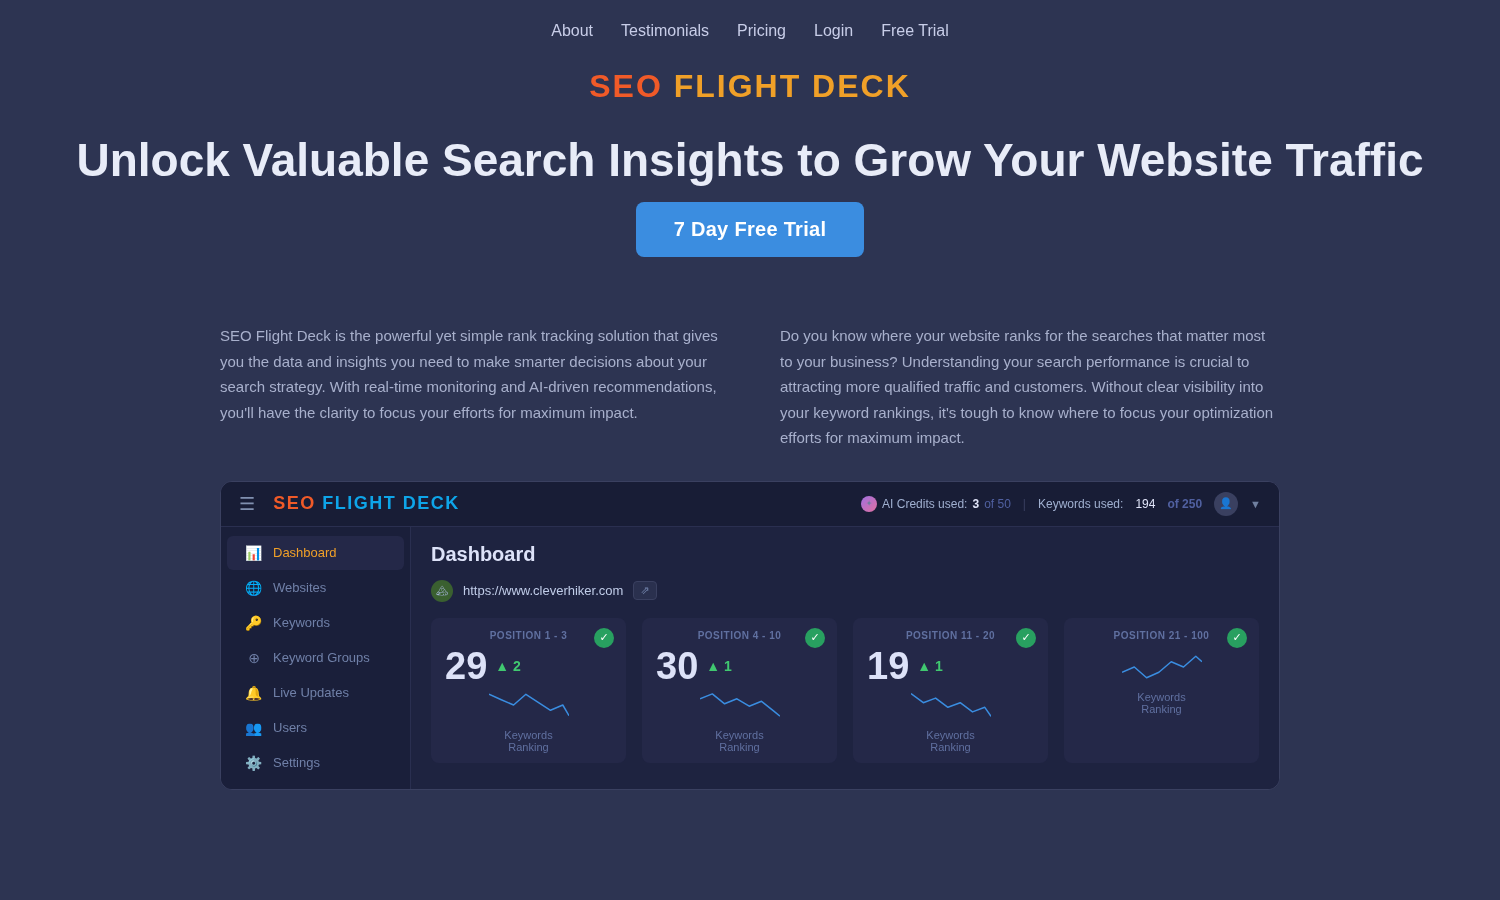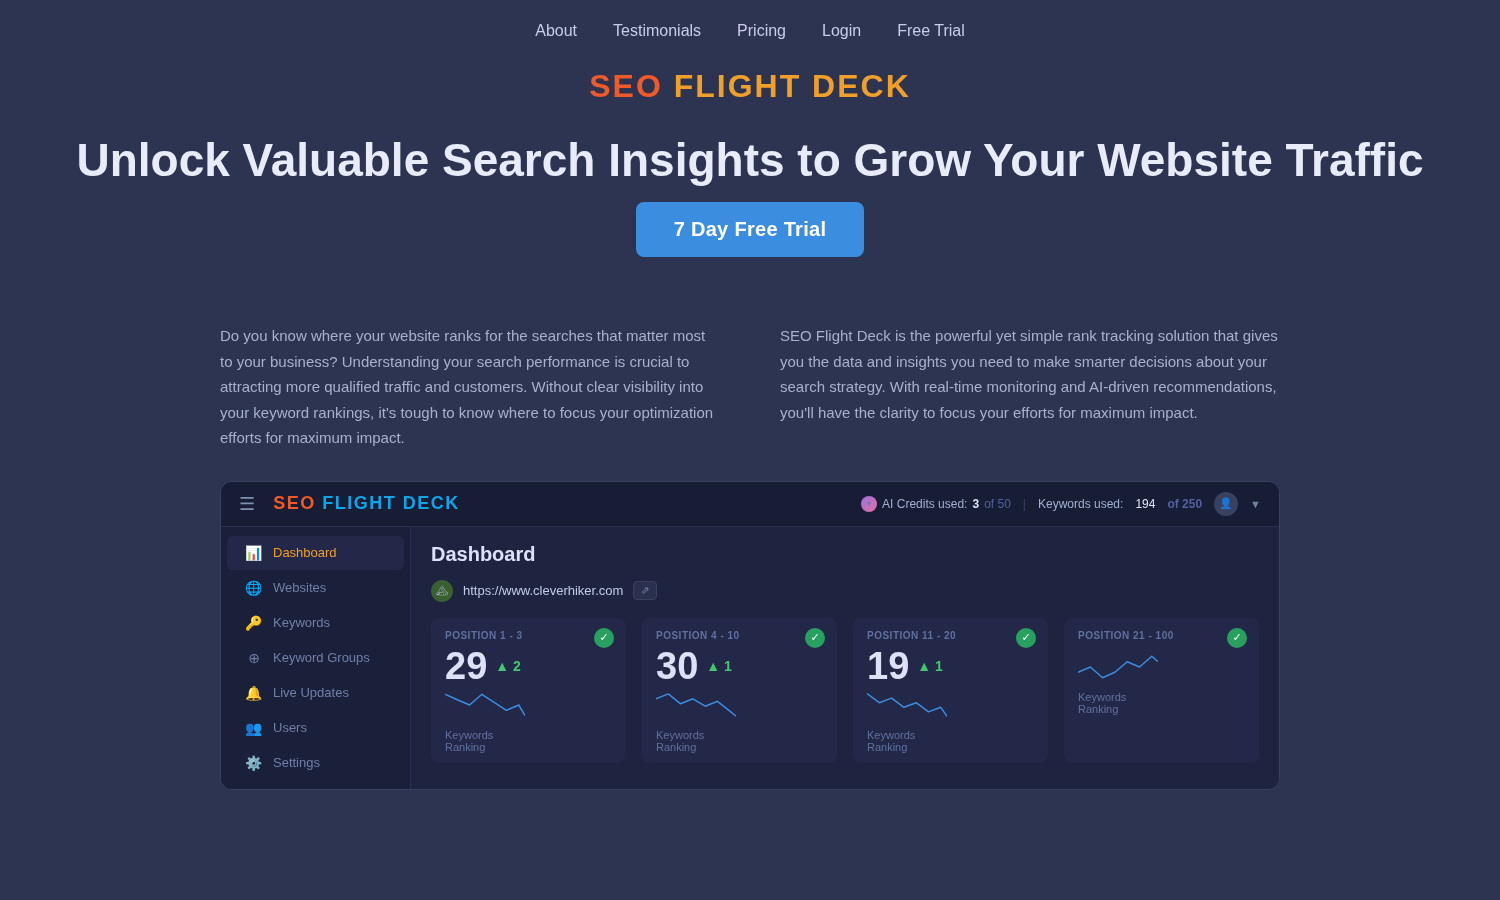--- a/index.html
+++ b/index.html
@@ -10,21 +10,21 @@
       width: 1500px;
       min-height: 900px;
       overflow-x: hidden;
     }
 
     
     nav {
       display: flex;
       justify-content: center;
       align-items: center;
-      gap: 36px;
+      gap: 28px;
       padding: 22px 0 18px;
     }
     nav a {
       color: #c8cde8;
       text-decoration: none;
       font-size: 16px;
       cursor: pointer;
     }
     nav a.free-trial {
       color: #c8cde8;
@@ -222,20 +222,21 @@
       border-radius: 4px;
       padding: 2px 6px;
       font-size: 11px;
       color: #7080a8;
     }
 
     
     .position-cards {
       display: flex;
       gap: 16px;
+      text-align: center;
     }
     .position-card {
       flex: 1;
       background: #242848;
       border-radius: 8px;
       padding: 12px 14px 10px;
       position: relative;
       min-height: 110px;
     }
     .card-header {
@@ -301,22 +302,22 @@
     <span> </span>
     <span class="logo-flight">FLIGHT</span>
     <span> </span>
     <span class="logo-deck">DECK</span>
   </div>
   <h1>Unlock Valuable Search Insights to Grow Your Website Traffic</h1>
   <button class="cta-btn">7 Day Free Trial</button>
 </div>
 
 <div class="two-col">
+  <div class="col">SEO Flight Deck is the powerful yet simple rank tracking solution that gives you the data and insights you need to make smarter decisions about your search strategy. With real-time monitoring and AI-driven recommendations, you'll have the clarity to focus your efforts for maximum impact.</div>
   <div class="col">Do you know where your website ranks for the searches that matter most to your business? Understanding your search performance is crucial to attracting more qualified traffic and customers. Without clear visibility into your keyword rankings, it's tough to know where to focus your optimization efforts for maximum impact.</div>
-  <div class="col">SEO Flight Deck is the powerful yet simple rank tracking solution that gives you the data and insights you need to make smarter decisions about your search strategy. With real-time monitoring and AI-driven recommendations, you'll have the clarity to focus your efforts for maximum impact.</div>
 </div>
 
 <div class="mockup-wrap">
   <div class="mockup">
 
     <div class="mockup-topbar">
       <span class="hamburger">☰</span>
       <span class="mockup-logo">
         <span class="s">SEO</span>
         <span class="fd"> <span>FLIGHT DECK</span></span>

